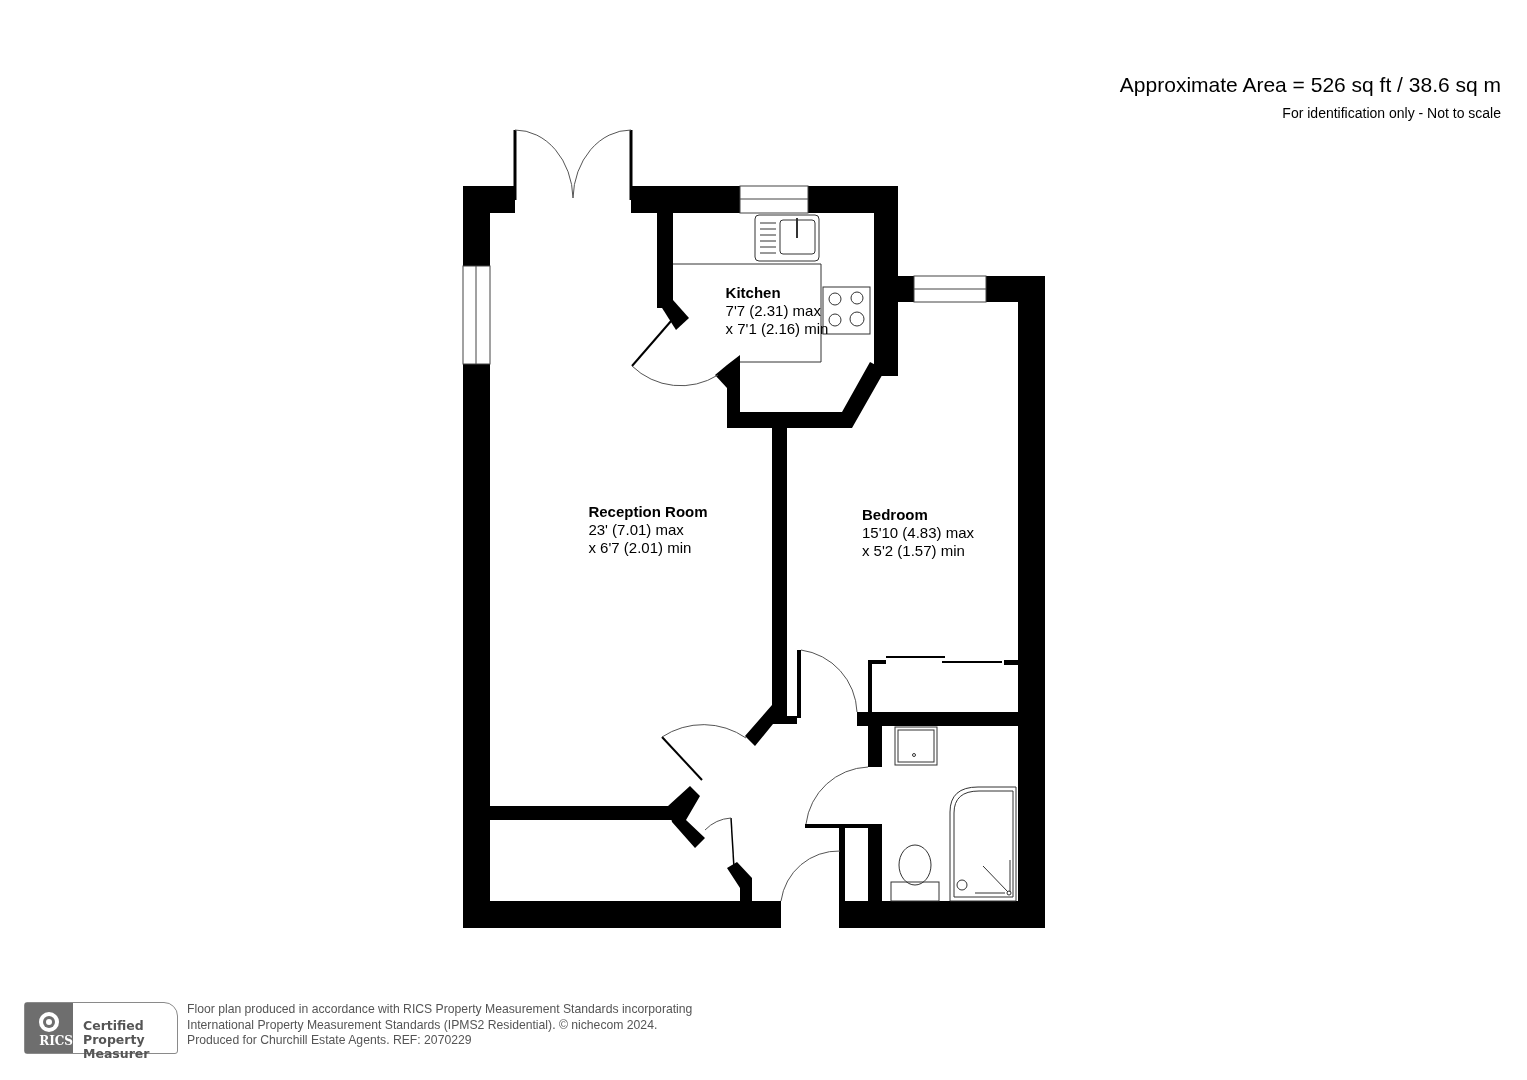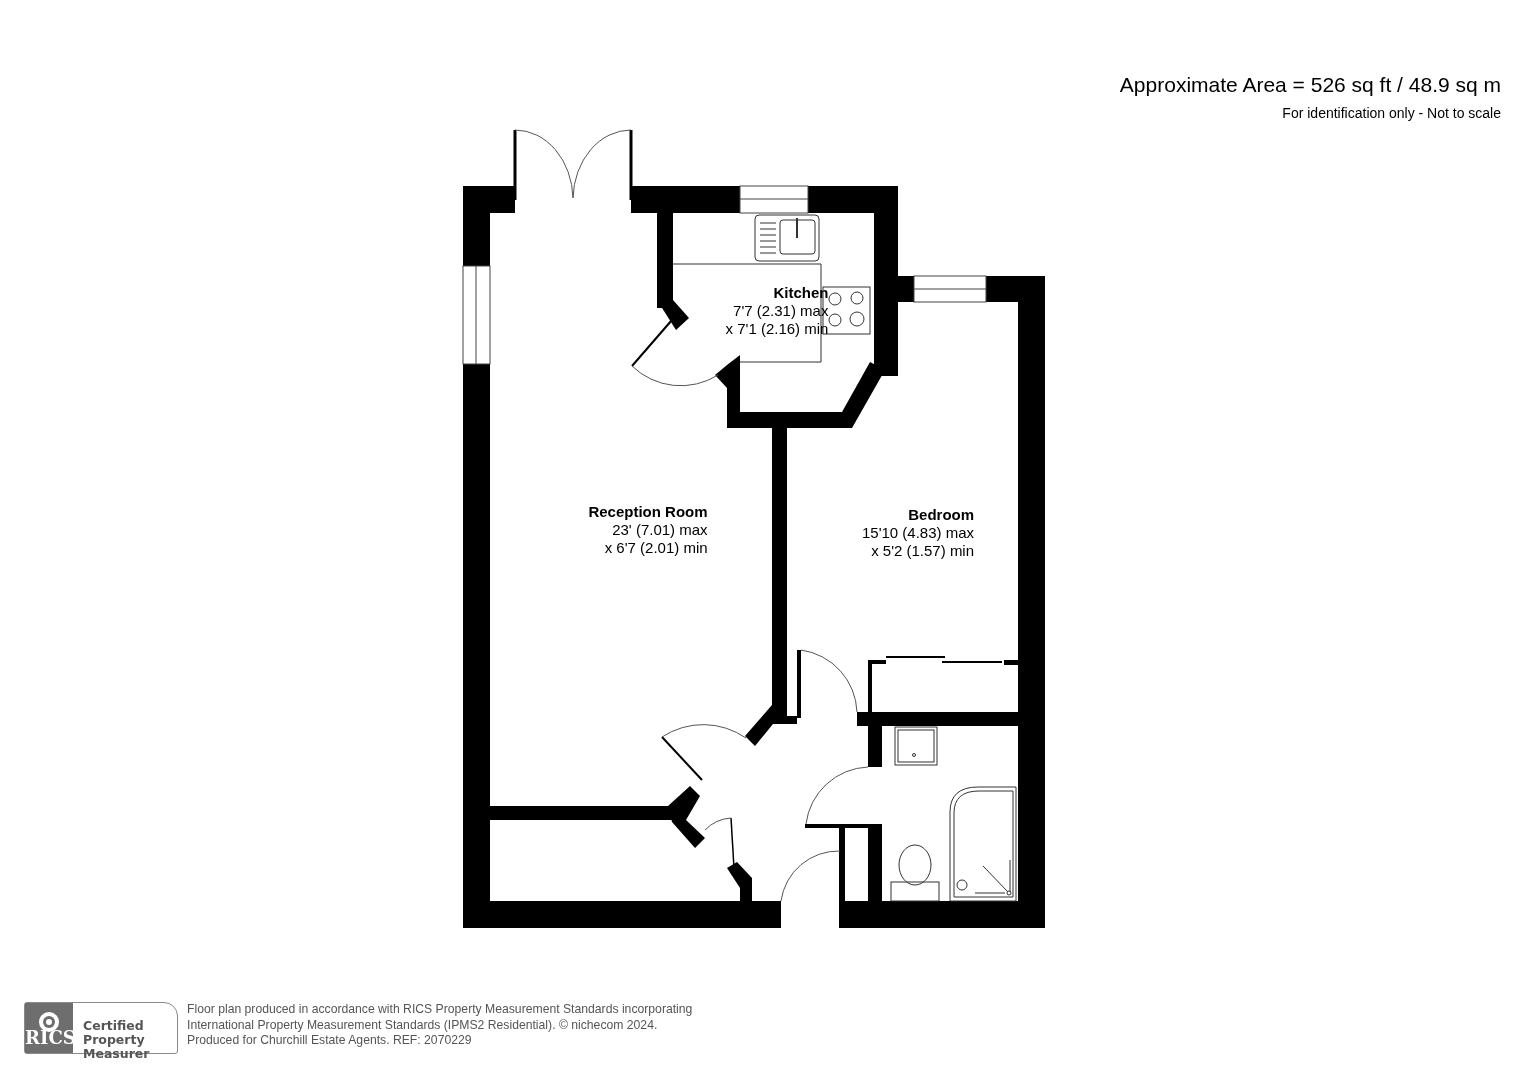--- a/index.html
+++ b/index.html
@@ -1,32 +1,32 @@
 <!DOCTYPE html>
 <html><head>
 <meta charset="utf-8">
 <style>
   html, body { margin:0; padding:0; background:#ffffff; }
   body { width:1527px; height:1080px; position:relative; overflow:hidden; font-family:"Liberation Sans", sans-serif; color:#000; }
   .area-title { position:absolute; right:26px; top:73px; font-size:21px; white-space:nowrap; }
   .area-sub { position:absolute; right:26px; top:105px; font-size:14px; white-space:nowrap; }
   #plan { position:absolute; left:0; top:0; }
-  .room-label { position:absolute; text-align:right; font-size:15px; line-height:18px; transform:translateX(-50%); white-space:nowrap; }
+  .room-label { position:absolute; text-align:left; font-size:15px; line-height:18px; transform:translateX(-50%); white-space:nowrap; }
   .room-label .name { font-weight:bold; }
   .footer { position:absolute; left:24px; top:1002px; }
   .badge { position:absolute; left:0; top:0; width:152px; height:50px; border:1.5px solid #8a8a8a; border-radius:3px 14px 3px 3px; background:#fff; }
   .badge-left { position:absolute; left:0; top:0; width:48px; height:50px; background:#6e6e6e; color:#fff; }
-  .badge-left .rics { position:absolute; left:0; width:48px; bottom:5px; text-align:right; font-weight:bold; font-size:18px; font-family:"DejaVu Serif", serif; }
+  .badge-left .rics { position:absolute; left:0; width:48px; bottom:5px; text-align:right; font-weight:bold; font-size:12px; font-family:"DejaVu Serif", serif; }
   .badge-right { position:absolute; left:58px; top:16px; font-family:"DejaVu Sans", sans-serif; font-weight:bold; font-size:12.5px; line-height:14px; color:#555; }
   .footer-text { position:absolute; left:163px; top:0; font-size:12.2px; line-height:15.5px; color:#555; white-space:nowrap; }
 </style>
 </head>
 <body>
 
-<div class="area-title">Approximate Area = 526 sq ft / 48.9 sq m</div>
+<div class="area-title">Approximate Area = 526 sq ft / 38.6 sq m</div>
 <div class="area-sub">For identification only - Not to scale</div>
 
 <svg id="plan" width="1527" height="1080" viewBox="0 0 1527 1080" xmlns="http://www.w3.org/2000/svg">
   <g fill="#000">
 
     <rect x="463" y="186" width="27" height="80"></rect>
     <rect x="463" y="364" width="27" height="564"></rect>
 
     <rect x="463" y="186" width="52" height="27"></rect>
 

